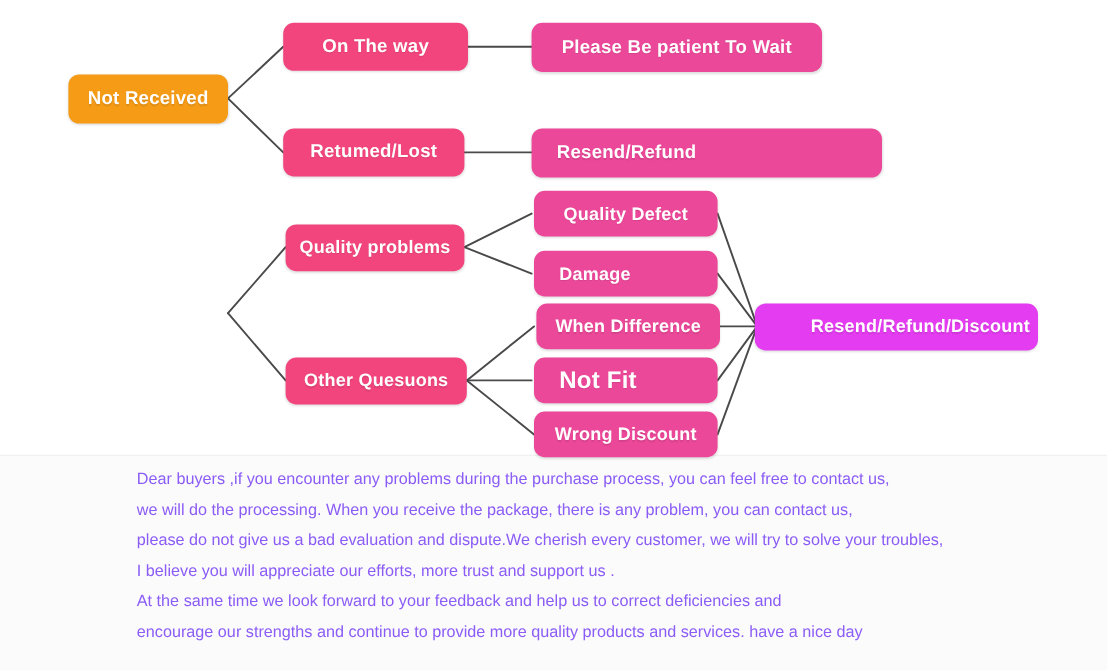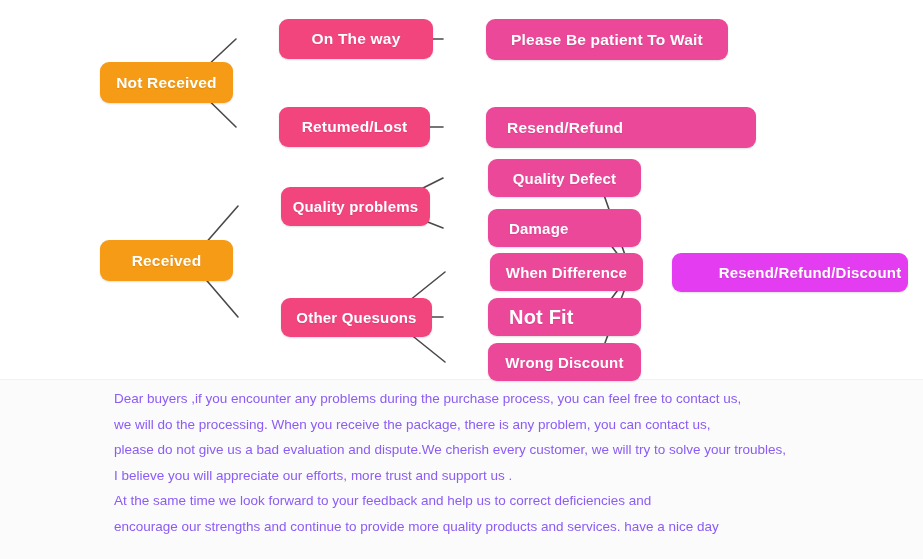--- a/index.html
+++ b/index.html
@@ -38,21 +38,20 @@
     box-sizing: border-box;
     display: flex;
     align-items: center;
     border-radius: 9px;
     color: #ffffff;
     font-weight: bold;
     letter-spacing: 0.2px;
     white-space: nowrap;
     text-shadow: 0 1px 1px rgba(0,0,0,0.10);
     box-shadow: 0 1px 2px rgba(0,0,0,0.13);
-    margin-left: 43px;
   }
   .node.orange { background: #f59b16; }
   .node.pink   { background: #f2457e; }
   .node.blue   { background: #ec4899; }
   .node.magenta{ background: #e43cf0; padding-left: 40px; }
 
   .node.align-center { justify-content: center; }
   .node.align-left   { justify-content: flex-start; }
 
   .note-block {
@@ -101,23 +100,20 @@
       <line x1="600" y1="272" x2="631" y2="272"></line>
       <line x1="598" y1="317" x2="631" y2="272"></line>
       <line x1="598" y1="362" x2="631" y2="272"></line>
     </g>
   </svg>
 
   <div class="node orange align-center" style="left:57px; top:62px; width:133px; height:41px; font-size:15.5px;">
     <span>Not Received</span>
   </div>
 
-  <div class="node orange align-center" style="left:57px; top:240px; width:133px; height:41px; font-size:15.5px;">
-    <span>Received</span>
-  </div>
 
   <div class="node pink align-center" style="left:236px; top:19px; width:154px; height:40px; font-size:15.5px;">
     <span>On The way</span>
   </div>
 
   <div class="node pink align-center" style="left:236px; top:107px; width:151px; height:40px; font-size:15.5px;">
     <span>Retumed/Lost</span>
   </div>
 
   <div class="node pink align-center" style="left:238px; top:187px; width:149px; height:39px; font-size:15px;">
@@ -125,21 +121,21 @@
   </div>
 
   <div class="node pink align-center" style="left:238px; top:298px; width:151px; height:39px; font-size:15px;">
     <span>Other Quesuons</span>
   </div>
 
   <div class="node blue align-center" style="left:443px; top:19px; width:242px; height:41px; font-size:15.5px;">
     <span>Please Be patient To Wait</span>
   </div>
 
-  <div class="node blue align-left" style="left:443px; top:107px; width:270px; height:41px; font-size:15.5px; padding-left:21px;">
+  <div class="node blue align-left" style="left:443px; top:107px; width:292px; height:41px; font-size:15.5px; padding-left:21px;">
     <span>Resend/Refund</span>
   </div>
 
   <div class="node blue align-center" style="left:445px; top:159px; width:153px; height:38px; font-size:15px;">
     <span>Quality Defect</span>
   </div>
 
   <div class="node blue align-left" style="left:445px; top:209px; width:153px; height:38px; font-size:15px; padding-left:21px;">
     <span>Damage</span>
   </div>

